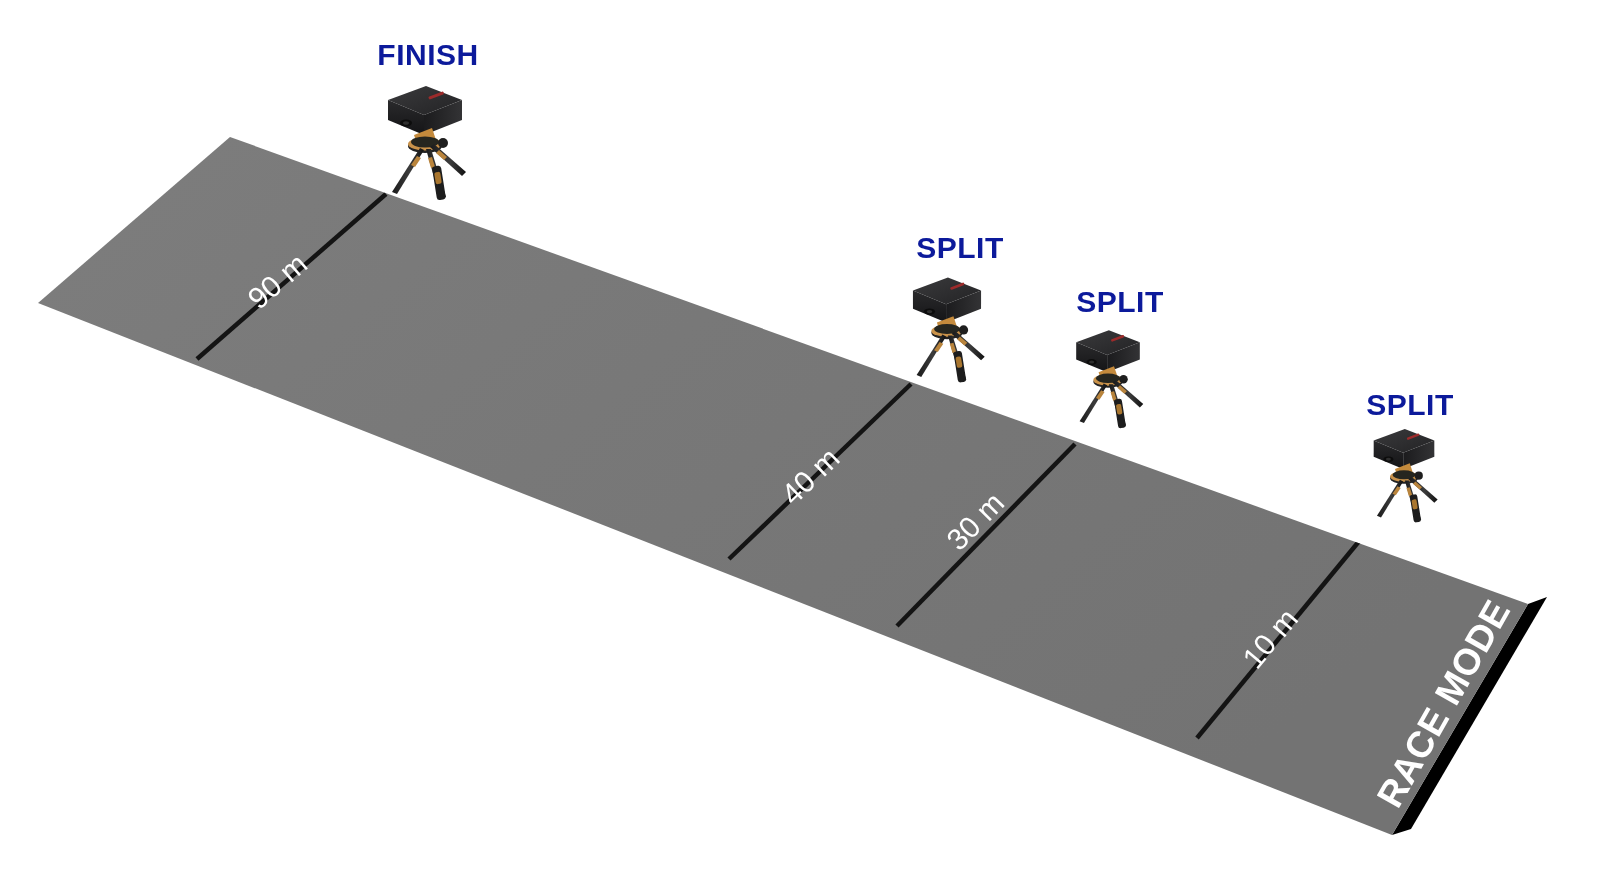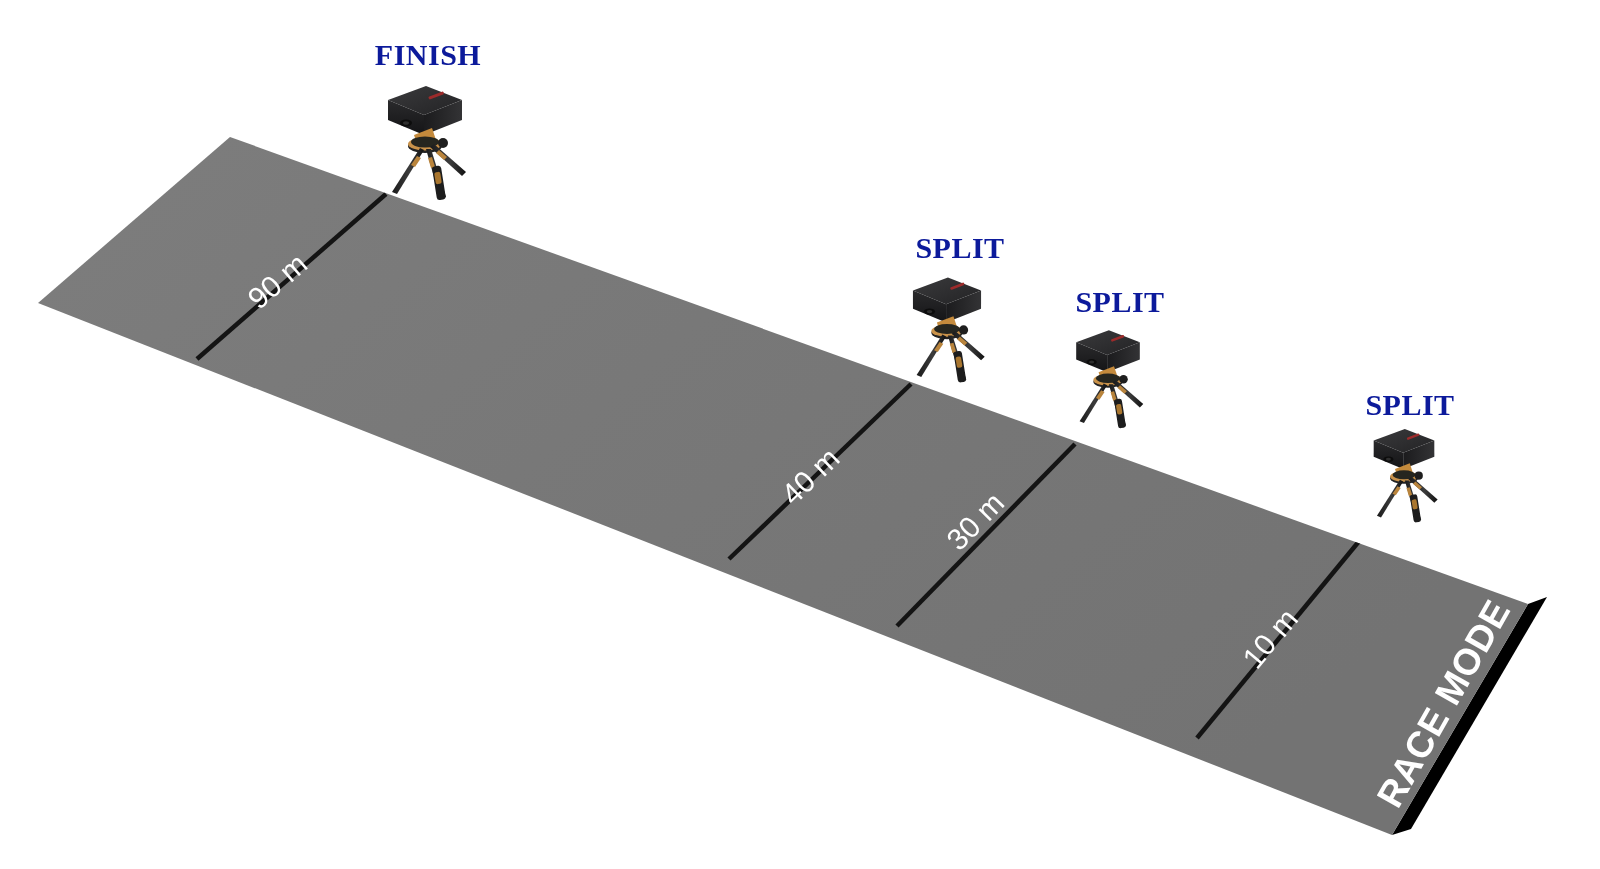--- a/index.html
+++ b/index.html
@@ -22,21 +22,21 @@
   }
   #scene svg.layer {
     position: absolute;
     left: 0;
     top: 0;
     width: 1600px;
     height: 869px;
   }
   .marker-label {
     position: absolute;
-    font-family: Liberation Serif, serif;
+    font-family: Liberation Sans, sans-serif;
     font-weight: bold;
     font-size: 30px;
     letter-spacing: 0.5px;
     color: #0c1a9b;
     white-space: nowrap;
     transform: translateX(-50%);
     -webkit-font-smoothing: antialiased;
   }
   .tripod {
     position: absolute;

